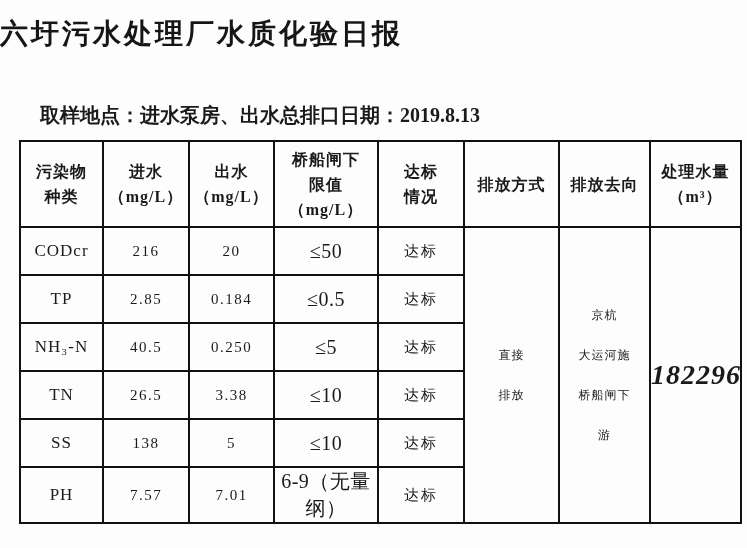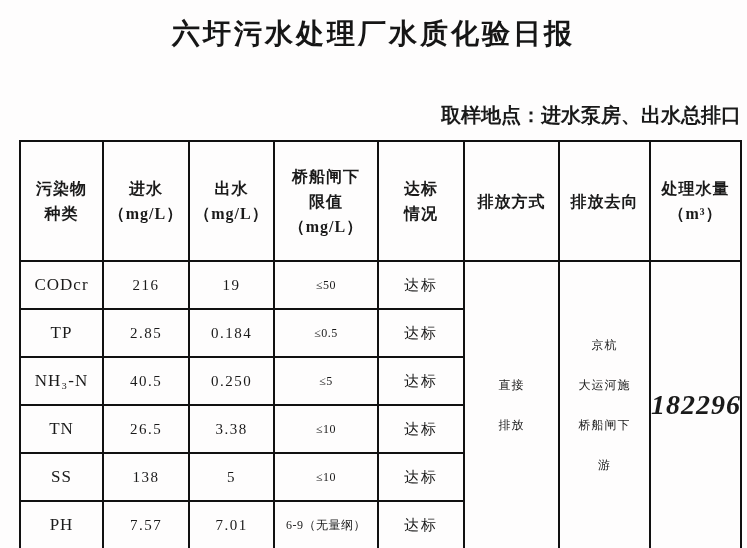--- a/index.html
+++ b/index.html
@@ -14,30 +14,29 @@
   }
   .page {
     width: 747px;
     height: 548px;
     position: relative;
     background: #fefdfd;
   }
   .title {
     margin: 0;
     padding-top: 16px;
-    text-align: center;
     font-size: 28px;
     font-weight: 600;
     letter-spacing: 3px;
     line-height: 36px;
     color: #161616;
   }
   .meta-row {
     display: flex;
-    justify-content: flex-end;
+    justify-content: flex-start;
     align-items: baseline;
     margin: 50px 6px 0 40px;
     font-size: 20px;
     font-weight: 700;
     line-height: 26px;
   }
   .meta-date { padding-right: 2px; }
   table.report {
     border-collapse: collapse;
     table-layout: fixed;
@@ -45,41 +44,41 @@
     width: 721px;
   }
   table.report th, table.report td {
     border: 2px solid #111111;
     text-align: center;
     vertical-align: middle;
     padding: 0;
     white-space: pre-line;
     overflow: hidden;
   }
-  tr.header-row { height: 120px; }
+  tr.header-row { height: 86px; }
   tr.data-row  { height: 48px; }
   th.hdr {
     font-size: 16px;
     font-weight: 700;
     line-height: 25px;
     letter-spacing: 1px;
   }
   td.pollutant {
     font-weight: 400;
     font-size: 17px;
     letter-spacing: 1px;
     white-space: nowrap;
   }
   td.num {
     font-size: 15px;
     letter-spacing: 1.5px;
     white-space: nowrap;
   }
   td.limit {
-    font-size: 12px;
+    font-size: 20px;
     letter-spacing: 0.5px;
     white-space: nowrap;
     margin-top: 8px;
   }
   td.status {
     font-size: 15px;
     letter-spacing: 2px;
     white-space: nowrap;
   }
   td.merged-text {
@@ -97,20 +96,21 @@
 </style>
 </head>
 <body>
 
 <div class="page">
 
   <h1 class="title">六圩污水处理厂水质化验日报</h1>
 
   <div class="meta-row">
     <span class="meta-sampling">取样地点：进水泵房、出水总排口</span>
+    <span class="meta-date">日期：2019.8.13</span>
   </div>
 
   <table class="report">
     <colgroup>
       <col style="width:83px">
         <col style="width:86px">
         <col style="width:85px">
         <col style="width:104px">
       <col style="width:86px">
         <col style="width:95px">
@@ -133,21 +133,21 @@
         <th class="hdr">排放方式</th>
         <th class="hdr">排放去向</th>
         <th class="hdr">处理水量
 （m³）</th>
       </tr>
     </thead>
     <tbody>
       <tr class="data-row">
         <td class="pollutant">CODcr</td>
         <td class="num">216</td>
-        <td class="num">19</td>
+        <td class="num">20</td>
         <td class="limit">≤50</td>
         <td class="status">达标</td>
         <td class="merged-text" rowspan="6">直接
 排放</td>
         <td class="merged-text" rowspan="6">京杭
 大运河施
 桥船闸下
 游</td>
         <td class="volume" rowspan="6">182296</td>
       </tr>

